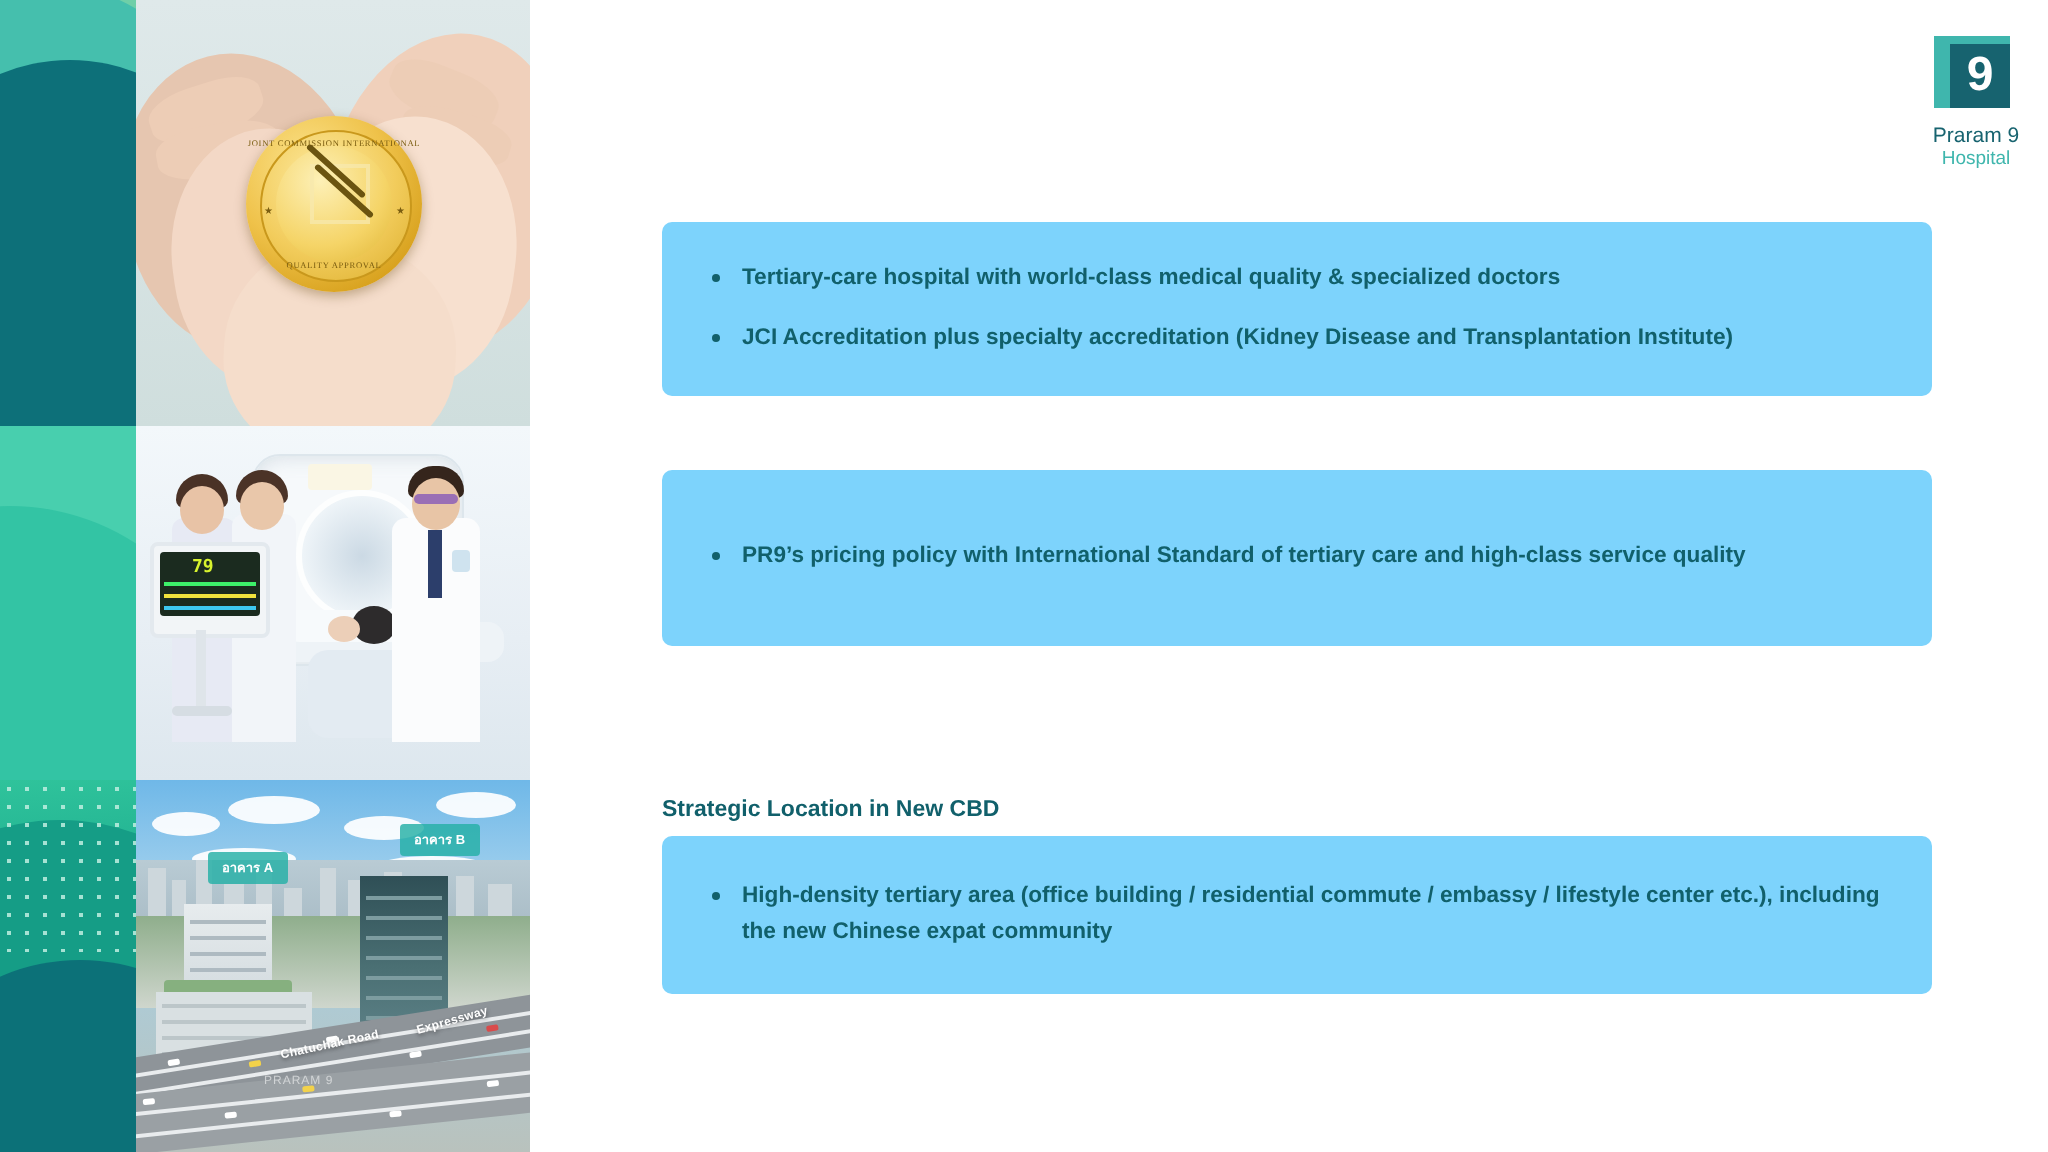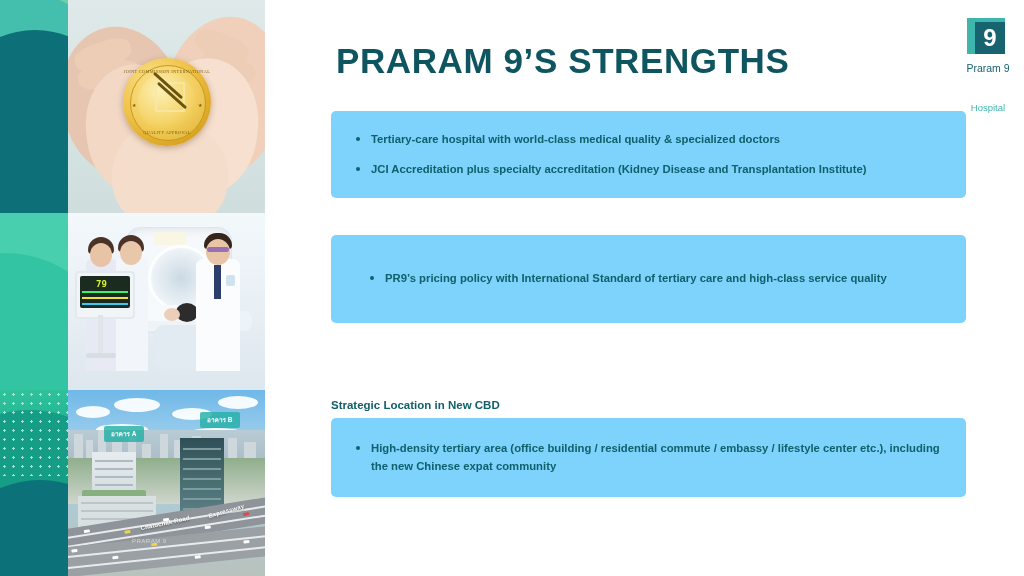--- a/index.html
+++ b/index.html
@@ -138,37 +138,37 @@
   .title{position:absolute;left:71px;top:41px;font-size:35px;font-weight:bold;color:#0f5560;
          letter-spacing:.6px;font-family:"Liberation Sans",sans-serif;white-space:nowrap;}
 
   .logo{position:absolute;left:691px;top:18px;width:64px;text-align:center;}
   .logo-mark{position:relative;width:42px;height:40px;margin:0 auto;}
   .lm-back{position:absolute;left:0;top:0;width:38px;height:36px;background:#3fb6ad;}
   .lm-front{position:absolute;left:8px;top:4px;width:30px;height:32px;background:#17636f;}
   .lm-nine{position:absolute;left:8px;top:4px;width:30px;height:32px;color:#ffffff;font-size:24px;
            font-weight:bold;line-height:32px;text-align:center;font-family:"Liberation Sans",sans-serif;}
   .logo-name{margin-top:4px;font-size:10.5px;color:#17636f;font-family:"Liberation Sans",sans-serif;}
-  .logo-sub{font-size:9.5px;color:#3fb6ad;font-family:"Liberation Sans",sans-serif;margin-top:28px;}
+  .logo-sub{font-size:9.5px;color:#3fb6ad;font-family:"Liberation Sans",sans-serif;}
 
   .section{position:absolute;left:66px;}
   .sec-head{font-size:11.5px;font-weight:bold;color:#11606b;margin-bottom:7px;
             font-family:"Liberation Sans",sans-serif;}
   .sec-box{width:635px;background:#7dd3fc;border-radius:5px;box-sizing:border-box;}
   .bullets{margin:0;padding:0;list-style:none;}
   .bullets li{position:relative;padding-left:22px;font-size:11.3px;font-weight:bold;color:#11606b;
               line-height:1.55;font-family:"Liberation Sans",sans-serif;}
   .bullets li + li{margin-top:12px;}
   .bullets li:before{content:"";position:absolute;left:7px;top:6px;width:4px;height:4px;
                      border-radius:50%;background:#11606b;}
 
   .s1{top:111px;}
   .s1 .sec-box{padding:20px 18px 20px 18px;}
   .s2{top:235px;}
-  .s2 .sec-box{padding:35px 18px 35px 32px;}
+  .s2 .sec-box{padding:35px 18px 35px 18px;}
   .s3{top:399px;}
   .s3 .sec-box{padding:22px 18px 22px 18px;}
 </style>
 </head>
 <body>
 
 <div class="slide">
 
   <div class="deco">
     <div class="deco-seg d1">
@@ -313,21 +313,20 @@
       <span class="roadlabel rl1">Chatuchak Road</span>
       <span class="roadlabel rl2">Expressway</span>
       <span class="tag tagA">อาคาร A</span>
       <span class="tag tagB">อาคาร B</span>
       <span class="watermark">PRARAM 9</span>
     </div>
   </div>
 
   <div class="content">
 
-    <div class="title">PRARAM 9’S STRENGTHS</div>
 
     <div class="logo">
       <div class="logo-mark">
         <span class="lm-back"></span>
         <span class="lm-front"></span>
         <span class="lm-nine">9</span>
       </div>
       <div class="logo-name">Praram 9</div>
       <div class="logo-sub">Hospital</div>
     </div>

